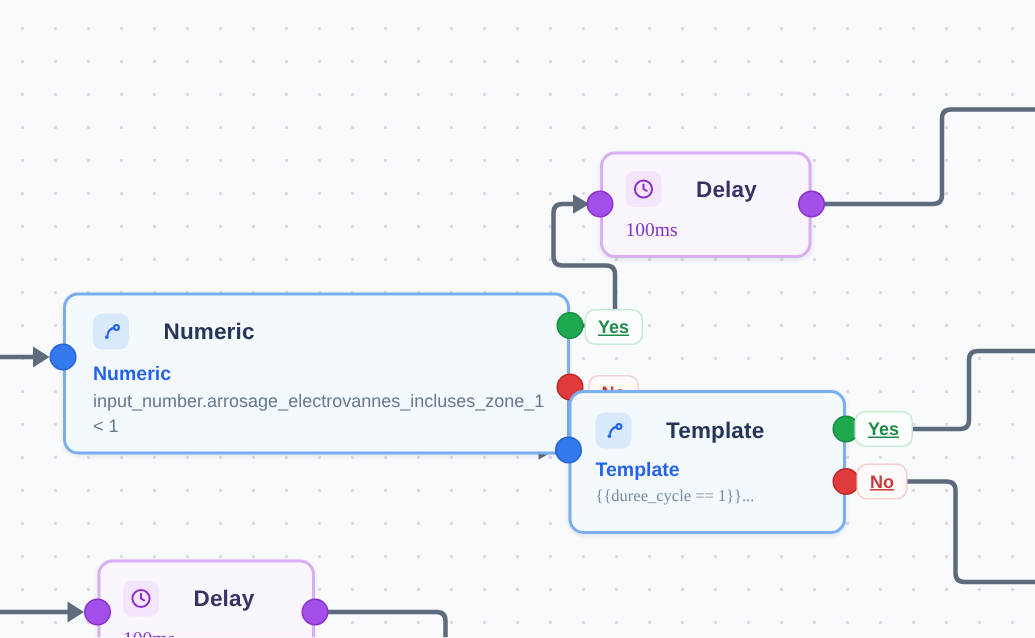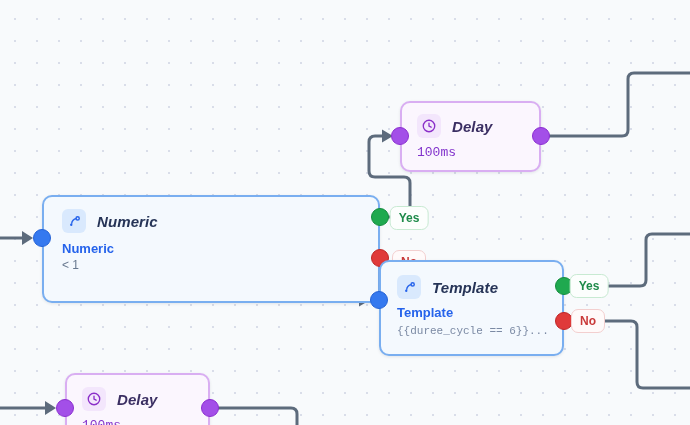--- a/index.html
+++ b/index.html
@@ -12,46 +12,46 @@
   }
   
   #wire-layer{position:absolute;left:0;top:0;z-index:1;}
   .wire{fill:none;stroke:#5d6b7c;stroke-width:3;stroke-linejoin:round;stroke-linecap:butt;}
   .arrow{fill:#5d6b7c;stroke:none;}
   
   .node{position:absolute;border-radius:10px;box-sizing:border-box;
         box-shadow:0 1px 3px rgba(30,41,59,.10);}
   .node.purple{background:#fbf6fe;border:2px solid #d9aef2;z-index:4;}
   .node.blue{background:#f4f9fe;border:2px solid #79aef0;}
-  .node-head{display:flex;align-items:center;gap:11px;font-style:italic;}
+  .node-head{display:flex;align-items:center;gap:23px;}
   .icon-badge{width:24px;height:24px;border-radius:6px;display:flex;
               align-items:center;justify-content:center;flex:0 0 auto;}
   .purple .icon-badge{background:#f3e6fc;color:#8b2fc9;}
   .blue .icon-badge{background:#d9e9fd;color:#2563eb;}
   .node-title{font-size:15px;font-weight:600;letter-spacing:.1px;}
   .purple .node-title{color:#3b2f63;}
   .blue .node-title{color:#263457;}
   .node-subtitle{font-size:13px;font-weight:700;color:#2563eb;margin-top:8px;}
   .node-body{font-size:12px;color:#67788f;margin-top:4px;line-height:1.28;
              white-space:nowrap;overflow:hidden;}
-  .mono{font-family:Liberation Mono, monospace;}
+  .mono{font-family:Liberation Serif, serif;}
   .duration{font-size:13px;color:#8233cc;margin-top:7px;}
   .expr{font-size:11px;color:#7b8aa4;margin-top:5px;white-space:nowrap;overflow:hidden;}
   
   .port{position:absolute;width:18px;height:18px;border-radius:50%;
         box-sizing:border-box;transform:translate(-50%,-50%);z-index:5;}
   .port.purple{background:#a34fe8;border:1px solid #8b2fd0;}
   .port.blue{background:#3579ef;border:1px solid #2563d6;}
   .port.green{background:#1fa94f;border:1px solid #148c3e;}
   .port.red{background:#e03a3a;border:1px solid #bf2727;}
   .port.z3{z-index:3;}
   
   .badge{position:absolute;transform:translate(-50%,-50%);font-size:12px;
          font-weight:700;line-height:1;padding:5px 8px;border-radius:7px;
-         box-sizing:border-box;z-index:5;}
+         box-sizing:border-box;z-index:5;text-decoration:underline;}
   .badge.yes{background:#fcfefd;border:1.5px solid #c8ead2;color:#1e8a4a;}
   .badge.no{background:#fffafa;border:1.5px solid #f3cfcf;color:#c93a3a;}
   .badge.z3{z-index:3;}
   
   #node-numeric{z-index:2;}
   #node-template{z-index:4;}
   #node-delay-top{z-index:4;}
   #node-delay-bottom{z-index:4;}
   svg.glyph{display:block;}
 </style>
@@ -88,20 +88,21 @@
       <span class="icon-badge">
         <svg class="glyph" width="15" height="15" viewBox="0 0 24 24" fill="none" stroke="currentColor" stroke-width="2.3" stroke-linecap="round">
           <circle cx="17" cy="7" r="2.6"></circle>
           <circle cx="6.8" cy="17.2" r="1.9" fill="currentColor" stroke="none"></circle>
           <path d="M7.6 14.9 C 7.6 11.2 11.1 7.8 14.4 7.4"></path>
         </svg>
       </span>
       <span class="node-title">Numeric</span>
     </div>
     <div class="node-subtitle">Numeric</div>
+    <div class="node-body">input_number.arrosage_electrovannes_incluses_zone_1</div>
     <div class="node-body" style="margin-top:2px;">&lt; 1</div>
   </div>
 
   <div class="port blue z3" style="left:42px;top:238px;"></div>
   <div class="port green z3" style="left:380px;top:217px;"></div>
   <div class="port red z3" style="left:380px;top:258px;"></div>
   <div class="badge yes z3" style="left:409px;top:218px;">Yes</div>
   <div class="badge no z3" style="left:409px;top:262px;">No</div>
 
   <div class="node blue" id="node-template" style="left:379px;top:260px;width:185px;height:96px;padding:13px 10px 12px 16px;">
@@ -109,21 +110,21 @@
       <span class="icon-badge">
         <svg class="glyph" width="15" height="15" viewBox="0 0 24 24" fill="none" stroke="currentColor" stroke-width="2.3" stroke-linecap="round">
           <circle cx="17" cy="7" r="2.6"></circle>
           <circle cx="6.8" cy="17.2" r="1.9" fill="currentColor" stroke="none"></circle>
           <path d="M7.6 14.9 C 7.6 11.2 11.1 7.8 14.4 7.4"></path>
         </svg>
       </span>
       <span class="node-title">Template</span>
     </div>
     <div class="node-subtitle" style="margin-top:6px;">Template</div>
-    <div class="expr mono">{{duree_cycle == 6}}...</div>
+    <div class="expr mono">{{duree_cycle == 1}}...</div>
   </div>
   <div class="port blue" style="left:379px;top:300px;"></div>
   <div class="port green" style="left:564px;top:286px;"></div>
   <div class="port red" style="left:564px;top:321px;"></div>
   <div class="badge yes" style="left:589px;top:286px;">Yes</div>
   <div class="badge no" style="left:588px;top:321px;">No</div>
 
   <div class="node purple" id="node-delay-top" style="left:400px;top:101px;width:141px;height:71px;padding:11px 12px 11px 15px;">
     <div class="node-head">
       <span class="icon-badge">

